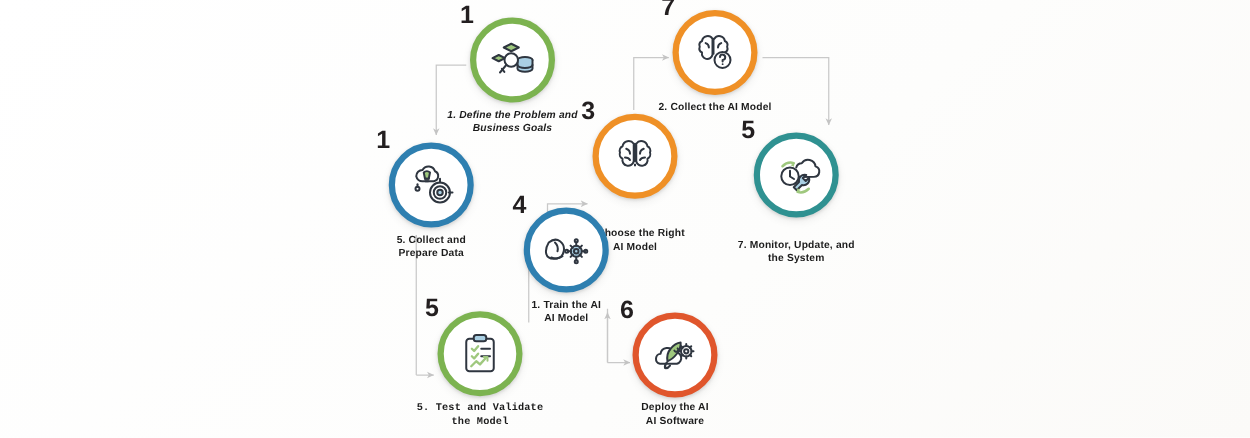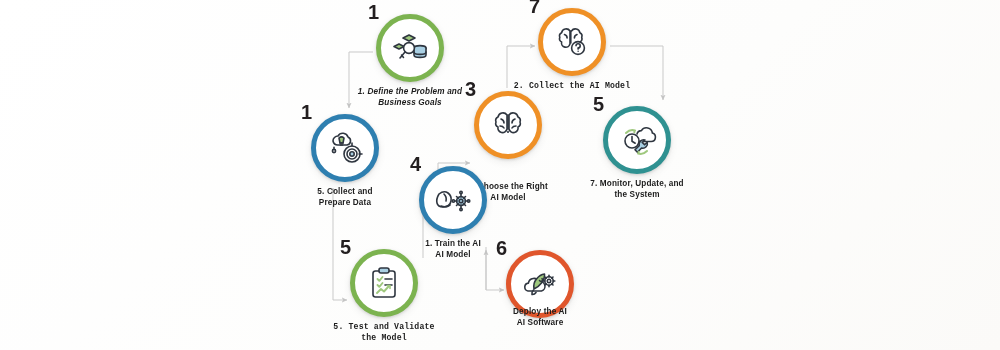--- a/index.html
+++ b/index.html
@@ -182,48 +182,48 @@
         <path d="M14 25 q-1 -6 2.5 -10 q3.5 -4.5 8 -5 q0.5 4.5 -3 9 q-3.5 4.5 -7.5 6 Z" fill="#9fc87e" stroke="#2f3640" stroke-width="1.6" stroke-linecap="round" stroke-linejoin="round"></path>
         <path d="M19.5 16.5 a1.6 1.6 0 1 0 2.6 -1.8" stroke="#2f3640" stroke-width="1.6" fill="none" stroke-linecap="round" stroke-linejoin="round"></path>
         <path d="M13.5 26 q-2 2 -1.5 4.5 q2.5 0.3 4 -2" stroke="#2f3640" stroke-width="1.6" fill="none" stroke-linecap="round" stroke-linejoin="round"></path>
         <circle cx="29" cy="17" r="4.2" fill="#fff" stroke="#2f3640" stroke-width="1.6" stroke-linecap="round" stroke-linejoin="round"></circle>
         <circle cx="29" cy="17" r="1.7" stroke="#2f3640" stroke-width="1.6" fill="none" stroke-linecap="round" stroke-linejoin="round"></circle>
         <path d="M29 11.2 v1.6 M29 21.2 v1.6 M23.2 17 h1.6 M33.2 17 h1.6
                  M25 13 l1.2 1.2 M33 13 l-1.2 1.2 M25 21 l1.2 -1.2 M33 21 l-1.2 -1.2" stroke="#2f3640" stroke-width="1.6" fill="none" stroke-linecap="round" stroke-linejoin="round"></path>
       </svg>
       </div>
       <div class="num" style="left: -44px; top: -46px;">6</div>
-      <div class="caption" style="top: 22px;">Deploy the AI
+      <div class="caption" style="top: 36px;">Deploy the AI
 AI Software</div>
     </div>
     <div class="node" style="left: 572px; top: 42px;">
       <div class="ring" style="border: 5px solid rgb(239, 144, 38);">
         <svg width="40" height="40" viewBox="0 0 40 40">
         <path d="M18 9 a4.6 4.6 0 0 0 -8.4 1.8 a3.7 3.7 0 0 0 -1.8 4.6 a3.7 3.7 0 0 0 1.8 4.6 a4.2 4.2 0 0 0 8.4 1.8 Z" fill="#fff" stroke="#2f3640" stroke-width="1.6" stroke-linecap="round" stroke-linejoin="round"></path>
         <path d="M19.5 9 a4.6 4.6 0 0 1 8.4 1.8 a3.7 3.7 0 0 1 1.8 4.6 a3.7 3.7 0 0 1 -1.8 4.6 a4.2 4.2 0 0 1 -6 2" fill="#fff" stroke="#2f3640" stroke-width="1.6" stroke-linecap="round" stroke-linejoin="round"></path>
         <path d="M18.8 9 v12" stroke="#2f3640" stroke-width="1.6" fill="none" stroke-linecap="round" stroke-linejoin="round"></path>
         <path d="M12.5 12.5 q2.6 0.9 2.6 3.4 M25 12.5 q-2.6 0.9 -2.6 3.4" stroke="#2f3640" stroke-width="1.6" fill="none" stroke-linecap="round" stroke-linejoin="round"></path>
         <circle cx="26" cy="26" r="6.4" fill="#fff" stroke="#2f3640" stroke-width="1.6" stroke-linecap="round" stroke-linejoin="round"></circle>
         <path d="M24 23.6 a2.1 2.1 0 1 1 2.1 2.3 v1.2" stroke="#2f3640" stroke-width="1.6" fill="none" stroke-linecap="round" stroke-linejoin="round"></path>
         <circle cx="26.1" cy="29.3" r="0.75" fill="#2f3640" stroke="none"></circle>
       </svg>
       </div>
       <div class="num" style="left: -43px; top: -46px;">7</div>
-      <div class="caption" style="top: 38px; font-family: Liberation Mono, monospace;">2. Collect the AI Model</div>
+      <div class="caption" style="top: 38px;">2. Collect the AI Model</div>
     </div>
     <div class="node" style="left: 637px; top: 140px;">
       <div class="ring" style="border: 5px solid rgb(47, 145, 145);">
         <svg width="40" height="40" viewBox="0 0 40 40">
         <path d="M20 14 a4.6 4.6 0 0 1 4.4 -3.4 a6 6 0 0 1 11 2.5 a4.3 4.3 0 0 1 -1.2 8.4 h-12" fill="#fff" stroke="#2f3640" stroke-width="1.6" stroke-linecap="round" stroke-linejoin="round"></path>
         <circle cx="15" cy="21" r="7" fill="#fff" stroke="#2f3640" stroke-width="1.6" stroke-linecap="round" stroke-linejoin="round"></circle>
         <path d="M15 16.6 v4.6 l3.2 2" stroke="#2f3640" stroke-width="1.6" fill="none" stroke-linecap="round" stroke-linejoin="round"></path>
         <path d="M9 13 q4 -4 9 -2.5" stroke="#9fc87e" stroke-width="2" fill="none" stroke-linecap="round"></path>
         <path d="M18.4 10.4 l-0.2 3 l-2.8 -1.3 Z" fill="#9fc87e" stroke="none"></path>
         <path d="M28 20 a4.6 4.6 0 0 0 -5.8 5.6 l-4.2 4.2 l2.4 2.4 l4.2 -4.2 a4.6 4.6 0 0 0 5.6 -5.8 l-2.6 2.6 l-2.4 -2.4 Z" fill="#a9cfe3" stroke="#2f3640" stroke-width="1.6" stroke-linecap="round" stroke-linejoin="round"></path>
         <path d="M30 31 q-4 4 -9 2.5" stroke="#9fc87e" stroke-width="2" fill="none" stroke-linecap="round"></path>
         <path d="M20.6 33.6 l0.2 -3 l2.8 1.3 Z" fill="#9fc87e" stroke="none"></path>
       </svg>
       </div>
       <div class="num" style="left: -44px; top: -46px;">5</div>
-      <div class="caption" style="top: 38px;">7. Monitor, Update, and
+      <div class="caption" style="top: 50px;">7. Monitor, Update, and
 the System</div>
     </div>
   </div>
 
 </body></html>

